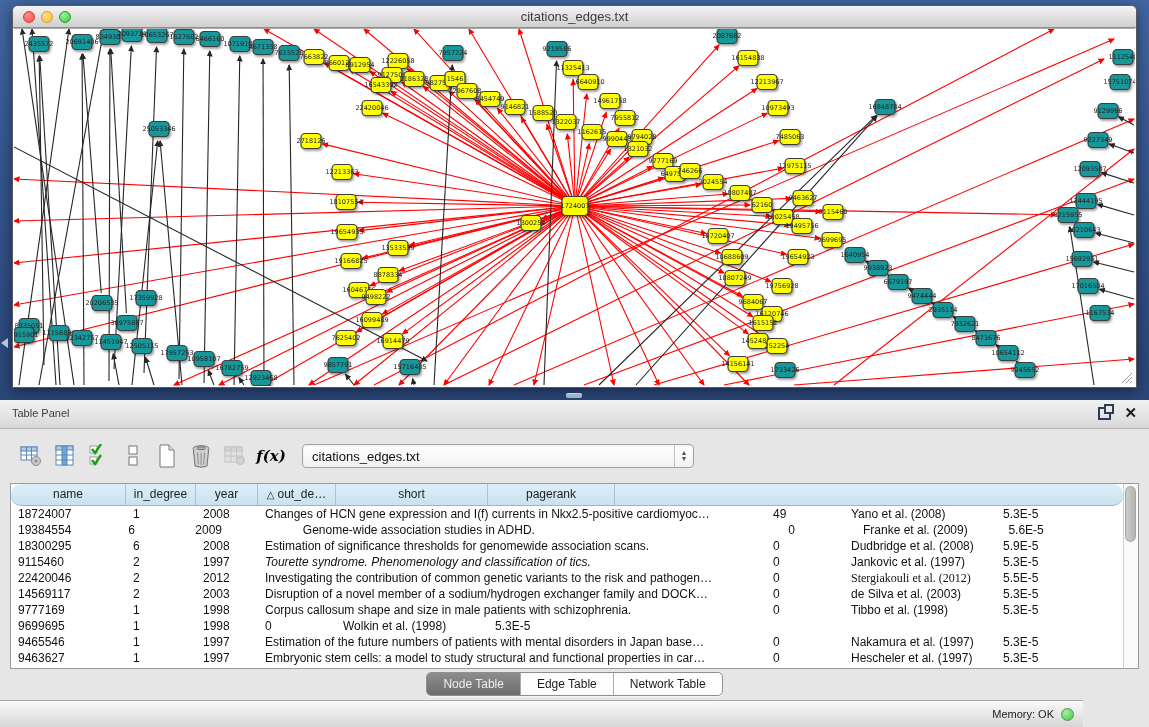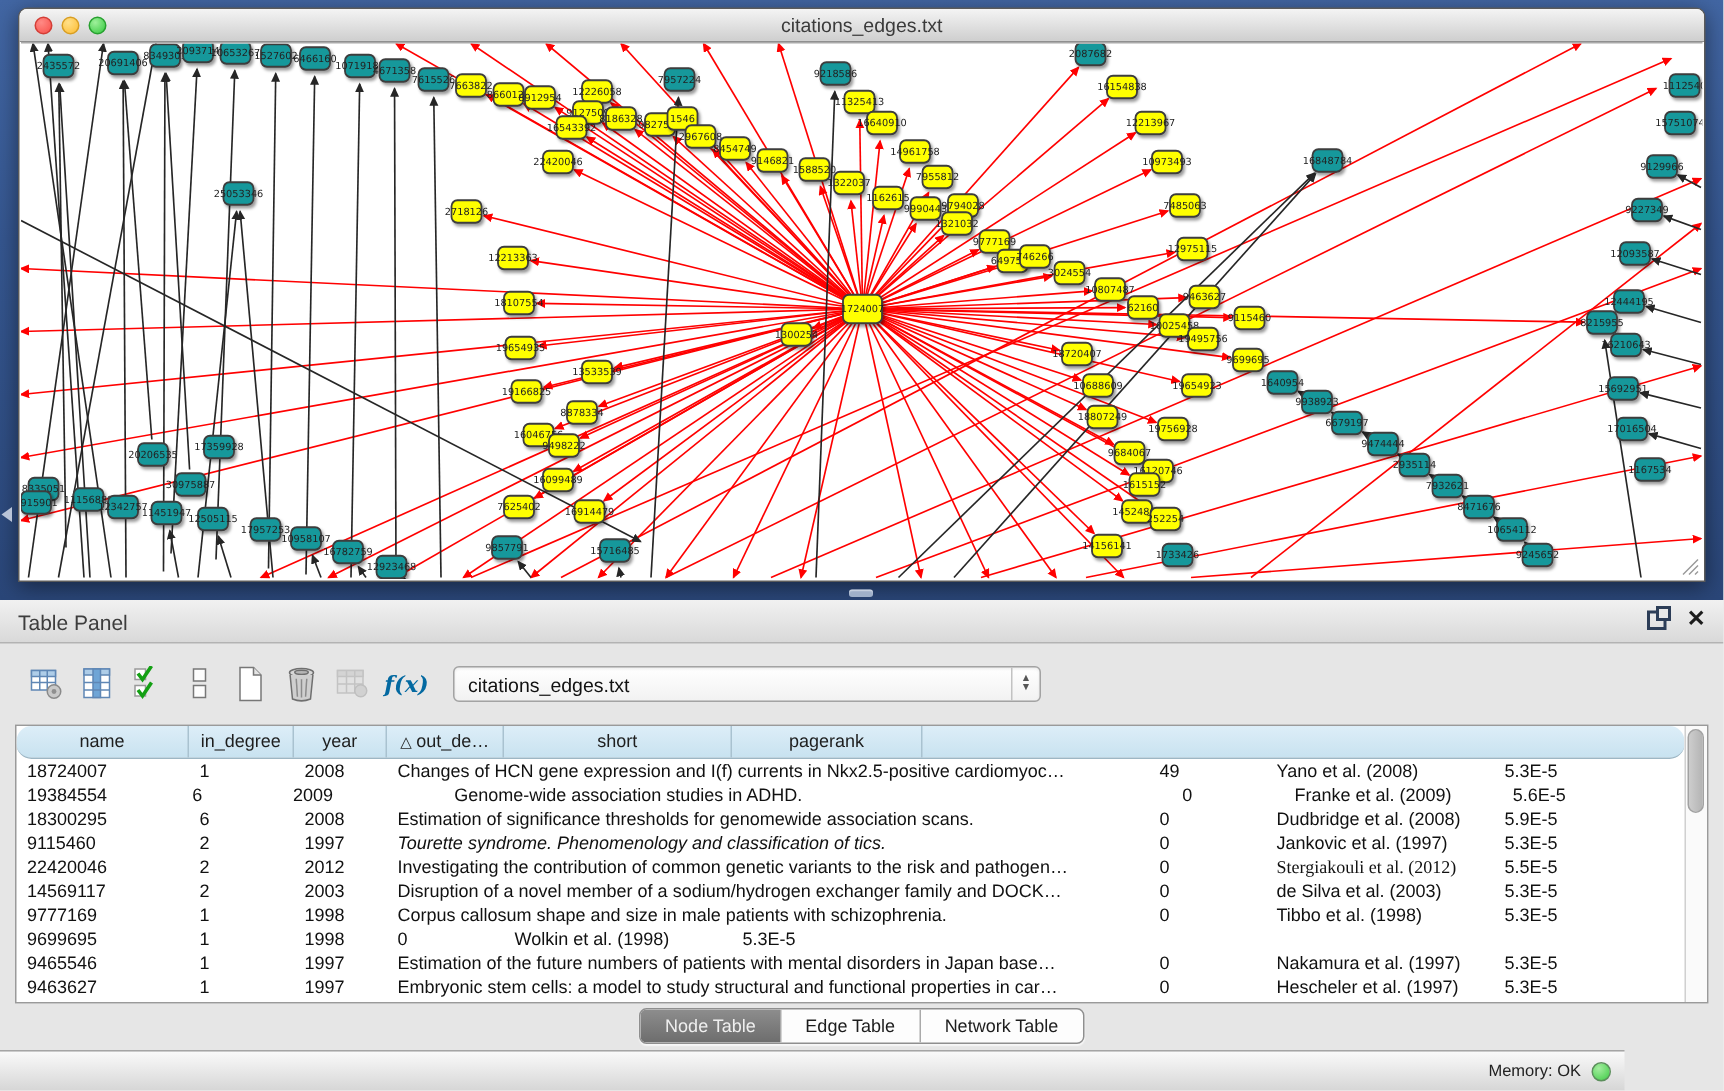--- a/index.html
+++ b/index.html
@@ -30,35 +30,35 @@
     border-top:5px solid transparent; border-bottom:5px solid transparent;
     border-right:7px solid #b9c4d8; }
   #splitter-grip { position:absolute; left:566px; top:393px; width:16px; height:5px;
     border-radius:2px; background:#9fb0c9; box-shadow:inset 0 1px 1px rgba(255,255,255,.5); }
 
   
   #table-panel { position:absolute; left:0; top:400px; width:1149px; height:327px;
     background:#e6e6e6; }
   #panel-header { height:29px; background:linear-gradient(180deg,#f1f1f1,#d9d9d9);
     border-bottom:1px solid #b3b3b3; position:relative; }
-  #panel-header .ph-title { position:absolute; left:12px; top:7px; font-size:14px; color:#3d3d3d; }
+  #panel-header .ph-title { position:absolute; left:12px; top:7px; font-size:11px; color:#3d3d3d; }
   #panel-float { position:absolute; right:38px; top:7px; width:13px; height:13px;
     border:2px solid #2c3d57; cursor:pointer; }
   #panel-float::after { content:""; position:absolute; right:-5px; top:-5px; width:6px;
     height:6px; border:2px solid #2c3d57; background:#e8e8e8; }
   #panel-close { position:absolute; right:12px; top:4px; font-size:15px; font-weight:bold;
     color:#1c1c1c; cursor:pointer; line-height:18px; }
 
   #toolbar { position:relative; height:46px; padding:8px 0 0 18px; display:flex; align-items:center; }
   .tb-icon { width:26px; height:28px; margin-right:8px; display:flex; align-items:center;
     justify-content:center; cursor:pointer; }
   .tb-icon svg { display:block; }
   .tb-icon.disabled { opacity:.45; cursor:default; }
   #fx-icon { font-family:"DejaVu Serif", serif; font-style:italic; font-weight:bold;
-    font-size:15px; color:#0369a1; margin:0 10px 0 2px; }
+    font-size:15px; color:#000000; margin:0 10px 0 2px; }
   #table-combo { width:392px; height:24px; margin-left:8px; background:linear-gradient(180deg,#ffffff,#f2f2f2);
     border:1px solid #a3a3a3; border-radius:4px; position:relative; display:flex;
     align-items:center; box-shadow:inset 0 1px 2px rgba(0,0,0,.08); cursor:pointer; }
   #table-combo .combo-text { font-size:13px; color:#111; padding-left:9px; }
   #combo-stepper { position:absolute; right:0; top:0; width:19px; height:22px;
     border-left:1px solid #c2c2c2; display:flex; flex-direction:column;
     align-items:center; justify-content:center; }
   #combo-stepper span { font-size:7px; line-height:6px; color:#555; }
 
   #table-wrap { position:absolute; left:10px; top:83px; width:1129px; height:186px;

